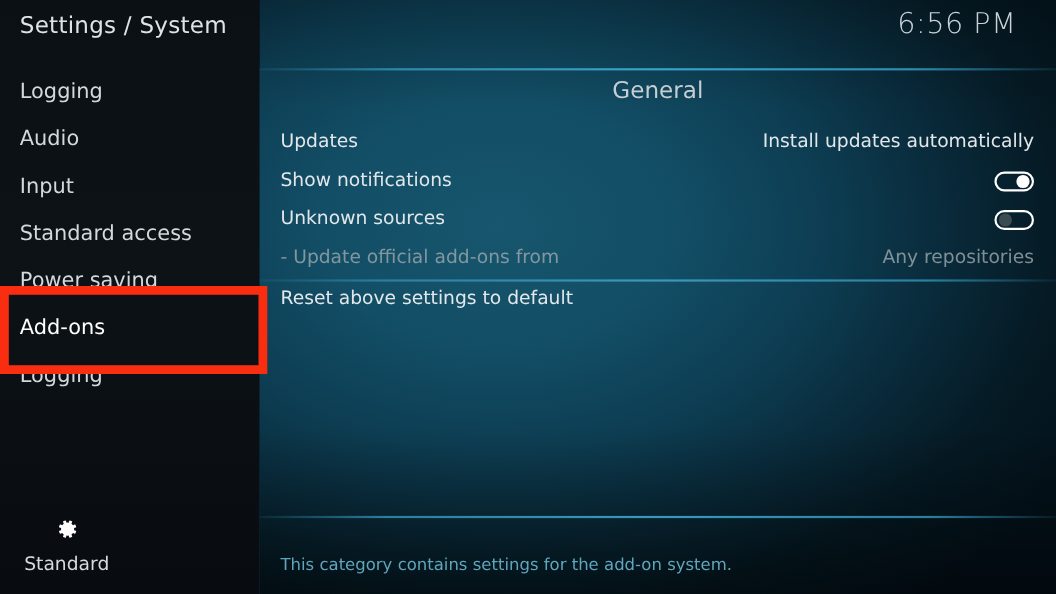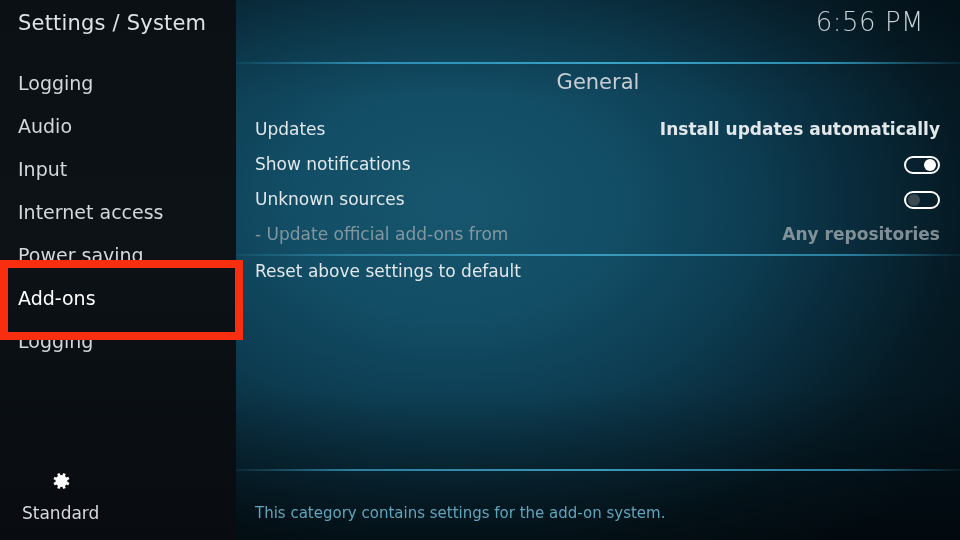--- a/index.html
+++ b/index.html
@@ -91,21 +91,21 @@
     font-size:21px; color:#c6ced3;
   }
   .rows { position:absolute; left:0; top:30px; width:724px;margin-top:20px; }
   .row {
     position:relative; height:35px; line-height:35px;
   }
   .row .rlabel {
     position:absolute; left:19px; top:0; font-size:17px; color:#e2e7ea; white-space:nowrap;
   }
   .row .rvalue {
-    position:absolute; right:20px; top:0; font-size:17px; color:#e2e7ea; white-space:nowrap;font-weight:bold;
+    position:absolute; right:20px; top:0; font-size:17px; color:#e2e7ea; white-space:nowrap;
   }
   .row.dim .rlabel, .row.dim .rvalue { color:#9aa6ab; opacity:.82; }
 
   
   .toggle {
     position:absolute; right:20px; top:9px;
     width:36px; height:18px; border-radius:9px;
     border:2px solid #ffffff; background:transparent;
   }
   .toggle .knob {
@@ -154,21 +154,21 @@
     <div class="side-item">
       <span class="lbl">Logging</span>
     </div>
     <div class="side-item">
       <span class="lbl">Audio</span>
     </div>
     <div class="side-item">
       <span class="lbl">Input</span>
     </div>
     <div class="side-item">
-      <span class="lbl">Internet access</span>
+      <span class="lbl">Standard access</span>
     </div>
     <div class="side-item">
       <span class="lbl">Power saving</span>
     </div>
     <div class="side-item selected">
       <div class="sel-bg"></div>
       <span class="lbl">Add-ons</span>
     </div>
     <div class="side-item">
       <span class="lbl">Logging</span>

